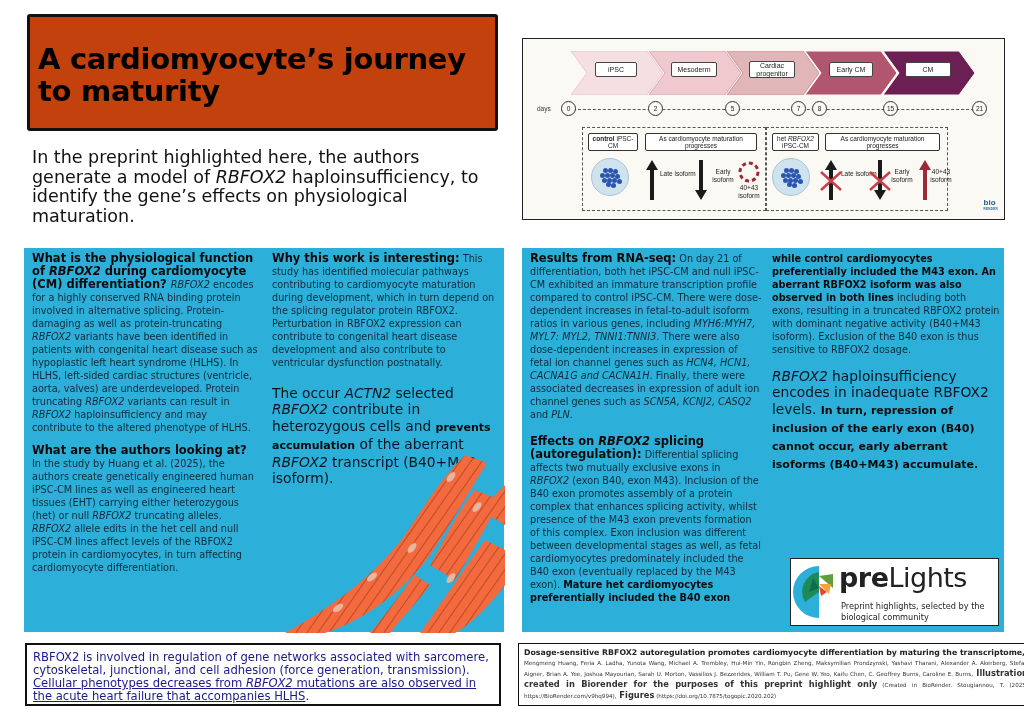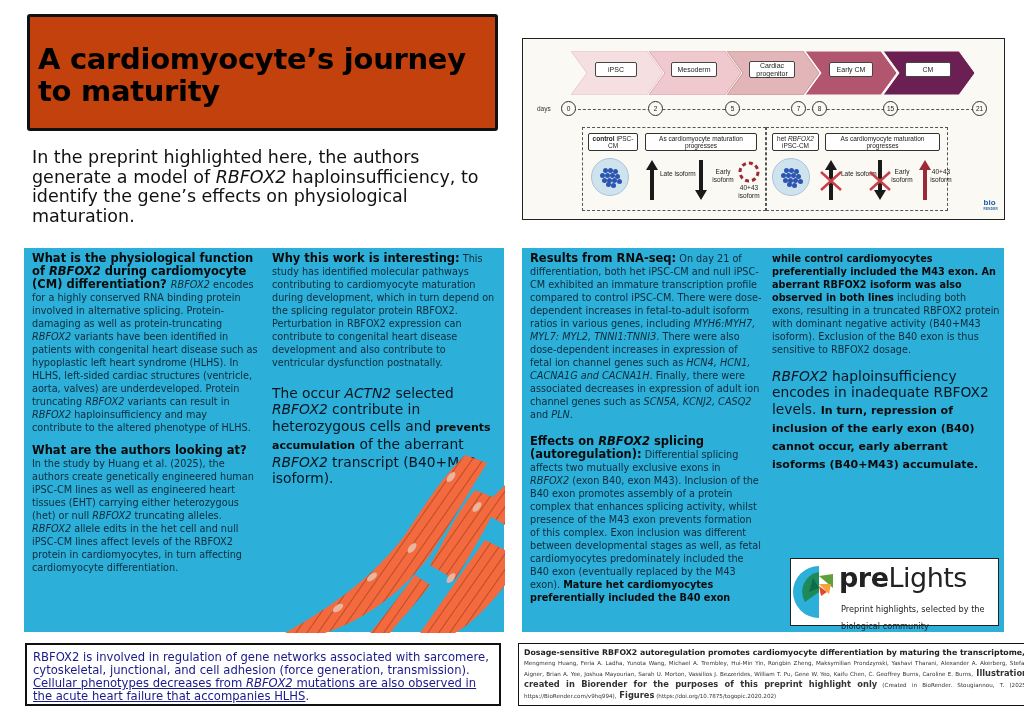--- a/index.html
+++ b/index.html
@@ -72,21 +72,21 @@
   .cells-art { position: absolute; left: 255px; top: 455px; width: 250px; height: 178px; overflow: hidden; }
 
   .prelights {
     position: absolute; left: 790px; top: 514px; width: 209px; height: 68px;
     background: #fff; border: 1.5px solid #222; margin-top: 44px;
   }
   .pl-logo { position: absolute; left: 2px; top: 3px; width: 46px; height: 60px; }
   .pl-word { position: absolute; left: 48px; top: 4px; font-family: "DejaVu Sans", sans-serif; font-size: 27px; line-height: 30px; color: #222; letter-spacing: -0.5px; }
   .pl-word b { font-weight: bold; }
   .pl-word span { font-weight: normal; }
-  .pl-tag { position: absolute; left: 50px; top: 42px; font-family: "DejaVu Sans", sans-serif; font-size: 8.2px; line-height: 17px; color: #222; }
+  .pl-tag { position: absolute; left: 50px; top: 42px; font-family: "DejaVu Sans", sans-serif; font-size: 8.2px; line-height: 11px; color: #222; }
 
   .footer-left {
     position: absolute; left: 25px; top: 643px; width: 476px; height: 63px;
     border: 2px solid #111; background: #fff; padding: 6px 6px;
     font-family: "DejaVu Sans", sans-serif; font-size: 11.6px; line-height: 13px; color: #1a1a8a;
   }
   .footer-left .ul { text-decoration: underline; }
   .footer-left i { font-style: italic; }
   .footer-right {
     position: absolute; left: 518px; top: 643px; width: 516px; height: 63px;

